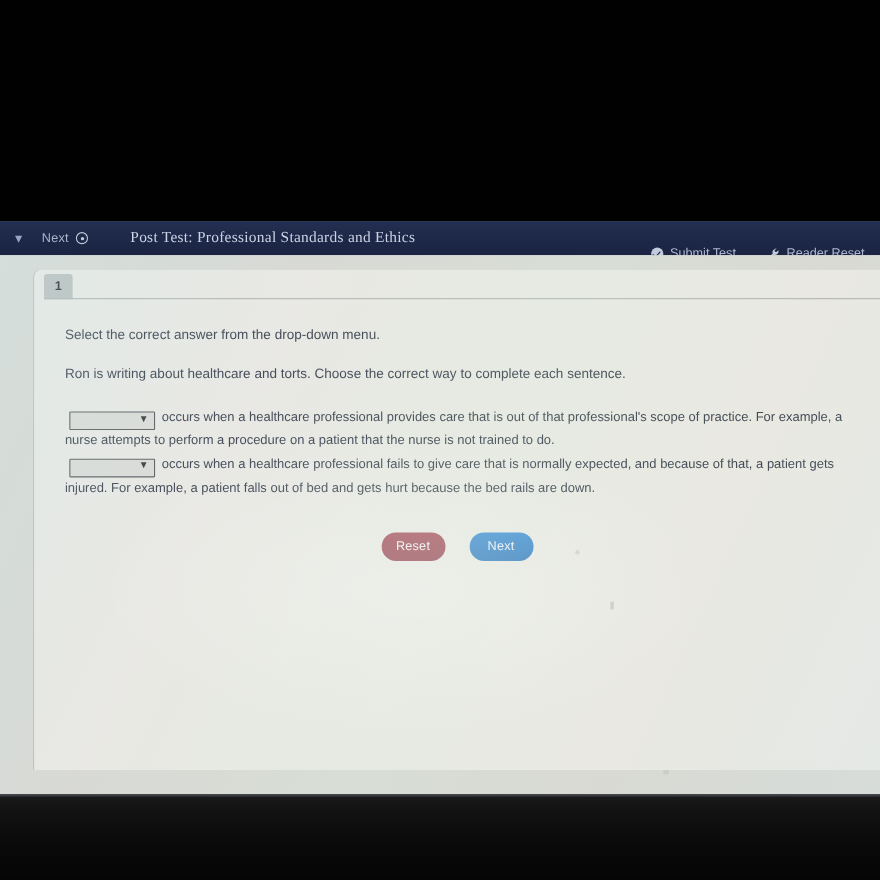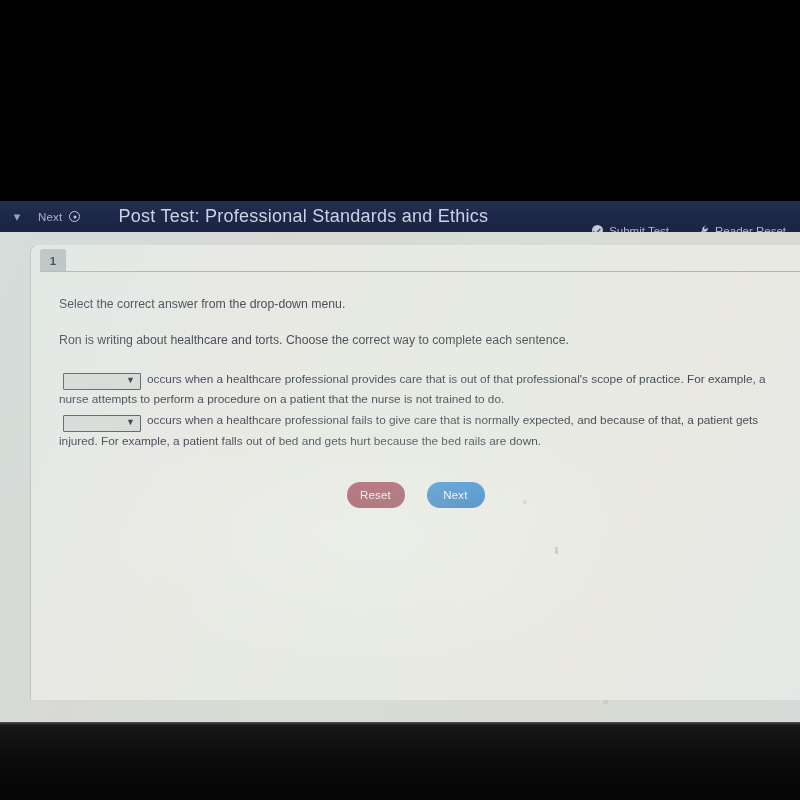--- a/index.html
+++ b/index.html
@@ -86,25 +86,26 @@
   .circ-icon::after {
     content: "";
     position: absolute;
     left: 50%; top: 50%;
     width: 3px; height: 3px;
     background: #c2cadd;
     border-radius: 50%;
     transform: translate(-50%,-50%);
   }
   .appbar-title {
-    font-size: 18px;
+    font-size: 14px;
     color: #ccd3e4;
     letter-spacing: .25px;
     padding-left: 26px;
     white-space: nowrap;
+    font-family: Liberation Serif, serif;
   }
   .appbar-right {
     margin-left: auto;
     display: flex;
     align-items: center;
     height: 100%;
     margin-top: 28px;
   }
   .appbar-act {
     display: flex; align-items: center; gap: 6px;

